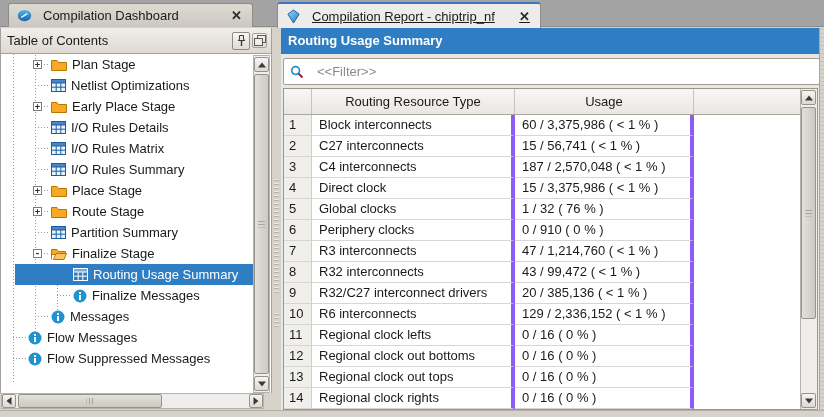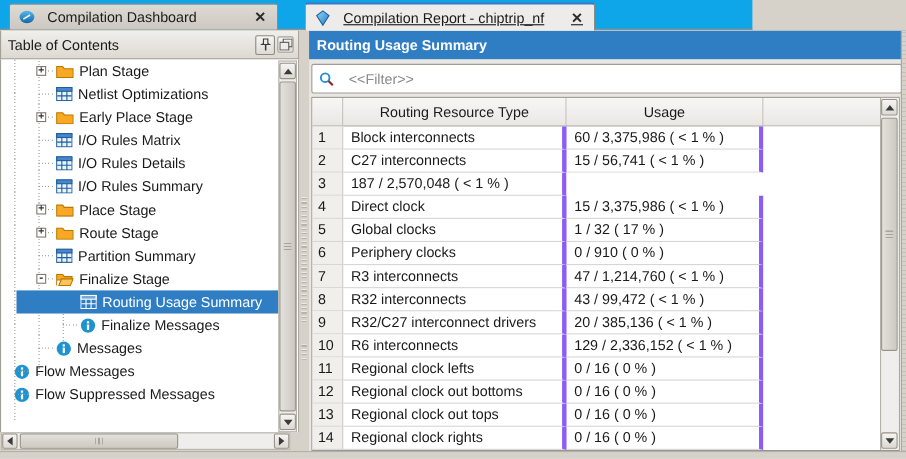--- a/index.html
+++ b/index.html
@@ -1,21 +1,21 @@
 <!DOCTYPE html>
 <html><head>
 <meta charset="utf-8">
 <style>
   * { margin:0; padding:0; box-sizing:border-box; }
   html,body { width:824px; height:417px; }
   body { font-family:"Liberation Sans", sans-serif; font-size:13px; color:#1a1a1a; background:#d6d2ca; overflow:hidden; }
   #root { position:relative; width:824px; height:417px; background:#d6d2ca; overflow:hidden; }
 
   
-  .tabbar { position:absolute; left:0; top:0; width:684px; height:27px; background:#0ea5e9; border-bottom:1px solid #8e8b84; }
+  .tabbar { position:absolute; left:0; top:0; width:824px; height:27px; background:#a3a3a3; border-bottom:1px solid #8e8b84; }
   .tab { position:absolute; top:3px; height:24px; display:flex; align-items:center; gap:6px; padding:0 8px; border:1px solid #8e8b84; border-bottom:none; border-radius:3px 3px 0 0; cursor:default; }
   .tab-dashboard { left:8px; width:245px; background:linear-gradient(#dedbd4,#ccc8c1); }
   .tab-report { left:277px; width:264px; top:2px; height:26px; background:#edecea; border-top:2px solid #3d77c2; z-index:3;text-decoration:underline; }
   .tab-label { flex:1; white-space:nowrap; overflow:hidden; }
   .tab-close { font-weight:bold; font-size:13px; color:#2b2b2b; padding:0 2px; cursor:pointer; }
 
   
   .toc-header { position:absolute; left:0; top:28px; width:272px; height:26px; background:linear-gradient(#f1efeb,#ddd9d2); border:1px solid #a3a099; border-top:none; display:flex; align-items:center; padding:0 4px 0 6px; }
   .toc-title { flex:1; }
   .toc-btn { width:18px; height:18px; border:1px solid #8e8b84; border-radius:2px; background:linear-gradient(#f7f6f4,#dedbd5); display:flex; align-items:center; justify-content:center; margin-left:2px; cursor:pointer; }
@@ -24,21 +24,21 @@
   .tree { position:absolute; left:0; top:54px; width:272px; height:339px; background:#fff; border-left:1px solid #a3a099; border-right:1px solid #a3a099; overflow:hidden; }
   .vline { position:absolute; width:1px; background-image:repeating-linear-gradient(0deg,#9a9a9a 0 1px,transparent 1px 3px); }
   .vl-root { left:12px; top:0; height:328px; }
   .vl-l2 { left:34px; top:0; height:287px; }
   .vl-l3 { left:56px; top:213px; height:52px; }
 
   .titem { position:relative; height:21px; line-height:21px; display:flex; align-items:center; white-space:nowrap; cursor:default; }
   .titem:first-child { margin-top:2px; }
   .titem::before { content:""; position:absolute; top:10px; height:1px; width:14px; background-image:repeating-linear-gradient(90deg,#9a9a9a 0 1px,transparent 1px 3px); }
   .lvl1::before { left:12px; } .lvl2::before { left:34px; } .lvl3::before { left:56px; }
-  .lvl1 { padding-left:12px; } .lvl2 { padding-left:50px; } .lvl3 { padding-left:72px; }
+  .lvl1 { padding-left:27px; } .lvl2 { padding-left:50px; } .lvl3 { padding-left:72px; }
   .exp-box { position:absolute; left:32px; top:6px; width:9px; height:9px; background:#fff; border:1px solid #7f7b73; font:bold 9px/7px "DejaVu Sans Mono",monospace; text-align:center; color:#333; cursor:pointer; z-index:2; }
   .ticon { display:inline-flex; margin-right:5px; flex:none; }
   .tlabel { white-space:nowrap; }
   .titem.sel { background:#2f7dc3; color:#fff; margin-left:14px; padding-left:58px; width:239px; }
   .titem.sel::before { display:none; }
   .titem.sel .icon-table rect { stroke:#fff; fill:none; }
   .titem.sel .icon-table rect.hdr { fill:rgba(255,255,255,.35); }
   .titem.sel .icon-table line { stroke:#fff; }
 
   
@@ -179,33 +179,33 @@
     <div class="titem lvl2">
       <span class="ticon icon-table">
           <svg width="15" height="13" viewBox="0 0 15 13">
             <rect x="0.5" y="0.5" width="14" height="12" fill="#eaf2fb" stroke="#1b5e9e"></rect>
             <rect class="hdr" x="0.5" y="0.5" width="14" height="3.5" fill="#4a86c8" stroke="#1b5e9e"></rect>
             <line x1="5.2" y1="4" x2="5.2" y2="12.5" stroke="#1b5e9e"></line>
             <line x1="9.8" y1="4" x2="9.8" y2="12.5" stroke="#1b5e9e"></line>
             <line x1="1" y1="8.2" x2="14" y2="8.2" stroke="#1b5e9e"></line>
           </svg>
         </span>
+      <span class="tlabel">I/O Rules Details</span>
+    </div>
+    <div class="titem lvl2">
+      <span class="ticon icon-table">
+          <svg width="15" height="13" viewBox="0 0 15 13">
+            <rect x="0.5" y="0.5" width="14" height="12" fill="#eaf2fb" stroke="#1b5e9e"></rect>
+            <rect class="hdr" x="0.5" y="0.5" width="14" height="3.5" fill="#4a86c8" stroke="#1b5e9e"></rect>
+            <line x1="5.2" y1="4" x2="5.2" y2="12.5" stroke="#1b5e9e"></line>
+            <line x1="9.8" y1="4" x2="9.8" y2="12.5" stroke="#1b5e9e"></line>
+            <line x1="1" y1="8.2" x2="14" y2="8.2" stroke="#1b5e9e"></line>
+          </svg>
+        </span>
       <span class="tlabel">I/O Rules Matrix</span>
-    </div>
-    <div class="titem lvl2">
-      <span class="ticon icon-table">
-          <svg width="15" height="13" viewBox="0 0 15 13">
-            <rect x="0.5" y="0.5" width="14" height="12" fill="#eaf2fb" stroke="#1b5e9e"></rect>
-            <rect class="hdr" x="0.5" y="0.5" width="14" height="3.5" fill="#4a86c8" stroke="#1b5e9e"></rect>
-            <line x1="5.2" y1="4" x2="5.2" y2="12.5" stroke="#1b5e9e"></line>
-            <line x1="9.8" y1="4" x2="9.8" y2="12.5" stroke="#1b5e9e"></line>
-            <line x1="1" y1="8.2" x2="14" y2="8.2" stroke="#1b5e9e"></line>
-          </svg>
-        </span>
-      <span class="tlabel">I/O Rules Details</span>
     </div>
     <div class="titem lvl2">
       <span class="ticon icon-table">
           <svg width="15" height="13" viewBox="0 0 15 13">
             <rect x="0.5" y="0.5" width="14" height="12" fill="#eaf2fb" stroke="#1b5e9e"></rect>
             <rect class="hdr" x="0.5" y="0.5" width="14" height="3.5" fill="#4a86c8" stroke="#1b5e9e"></rect>
             <line x1="5.2" y1="4" x2="5.2" y2="12.5" stroke="#1b5e9e"></line>
             <line x1="9.8" y1="4" x2="9.8" y2="12.5" stroke="#1b5e9e"></line>
             <line x1="1" y1="8.2" x2="14" y2="8.2" stroke="#1b5e9e"></line>
           </svg>
@@ -364,33 +364,34 @@
           <div class="c-rest"></div>
         </div>
         <div class="trow">
           <div class="c-num">2</div>
           <div class="c-type">C27 interconnects</div>
           <div class="c-usage">15 / 56,741 ( &lt; 1 % )</div>
           <div class="c-rest"></div>
         </div>
         <div class="trow">
           <div class="c-num">3</div>
+          <div class="c-type">C4 interconnects</div>
           <div class="c-usage">187 / 2,570,048 ( &lt; 1 % )</div>
           <div class="c-rest"></div>
         </div>
         <div class="trow">
           <div class="c-num">4</div>
           <div class="c-type">Direct clock</div>
           <div class="c-usage">15 / 3,375,986 ( &lt; 1 % )</div>
           <div class="c-rest"></div>
         </div>
         <div class="trow">
           <div class="c-num">5</div>
           <div class="c-type">Global clocks</div>
-          <div class="c-usage">1 / 32 ( 17 % )</div>
+          <div class="c-usage">1 / 32 ( 76 % )</div>
           <div class="c-rest"></div>
         </div>
         <div class="trow">
           <div class="c-num">6</div>
           <div class="c-type">Periphery clocks</div>
           <div class="c-usage">0 / 910 ( 0 % )</div>
           <div class="c-rest"></div>
         </div>
         <div class="trow">
           <div class="c-num">7</div>

